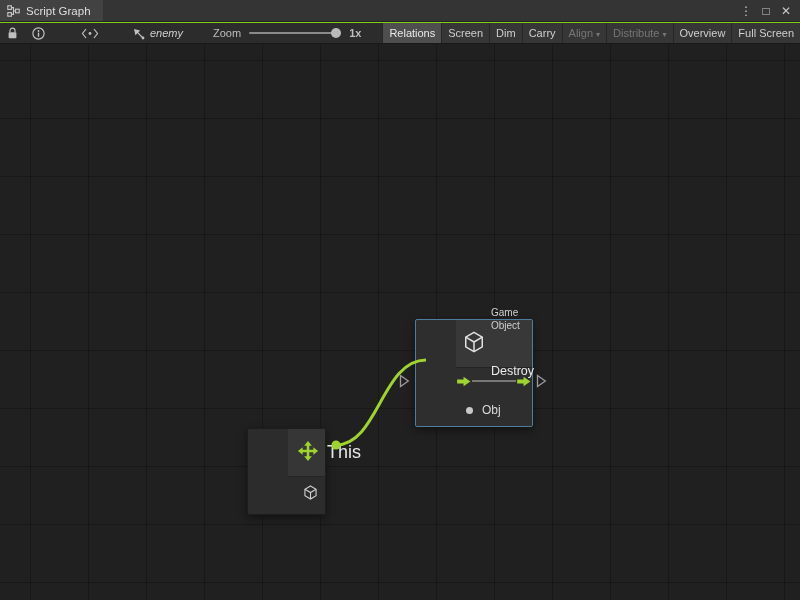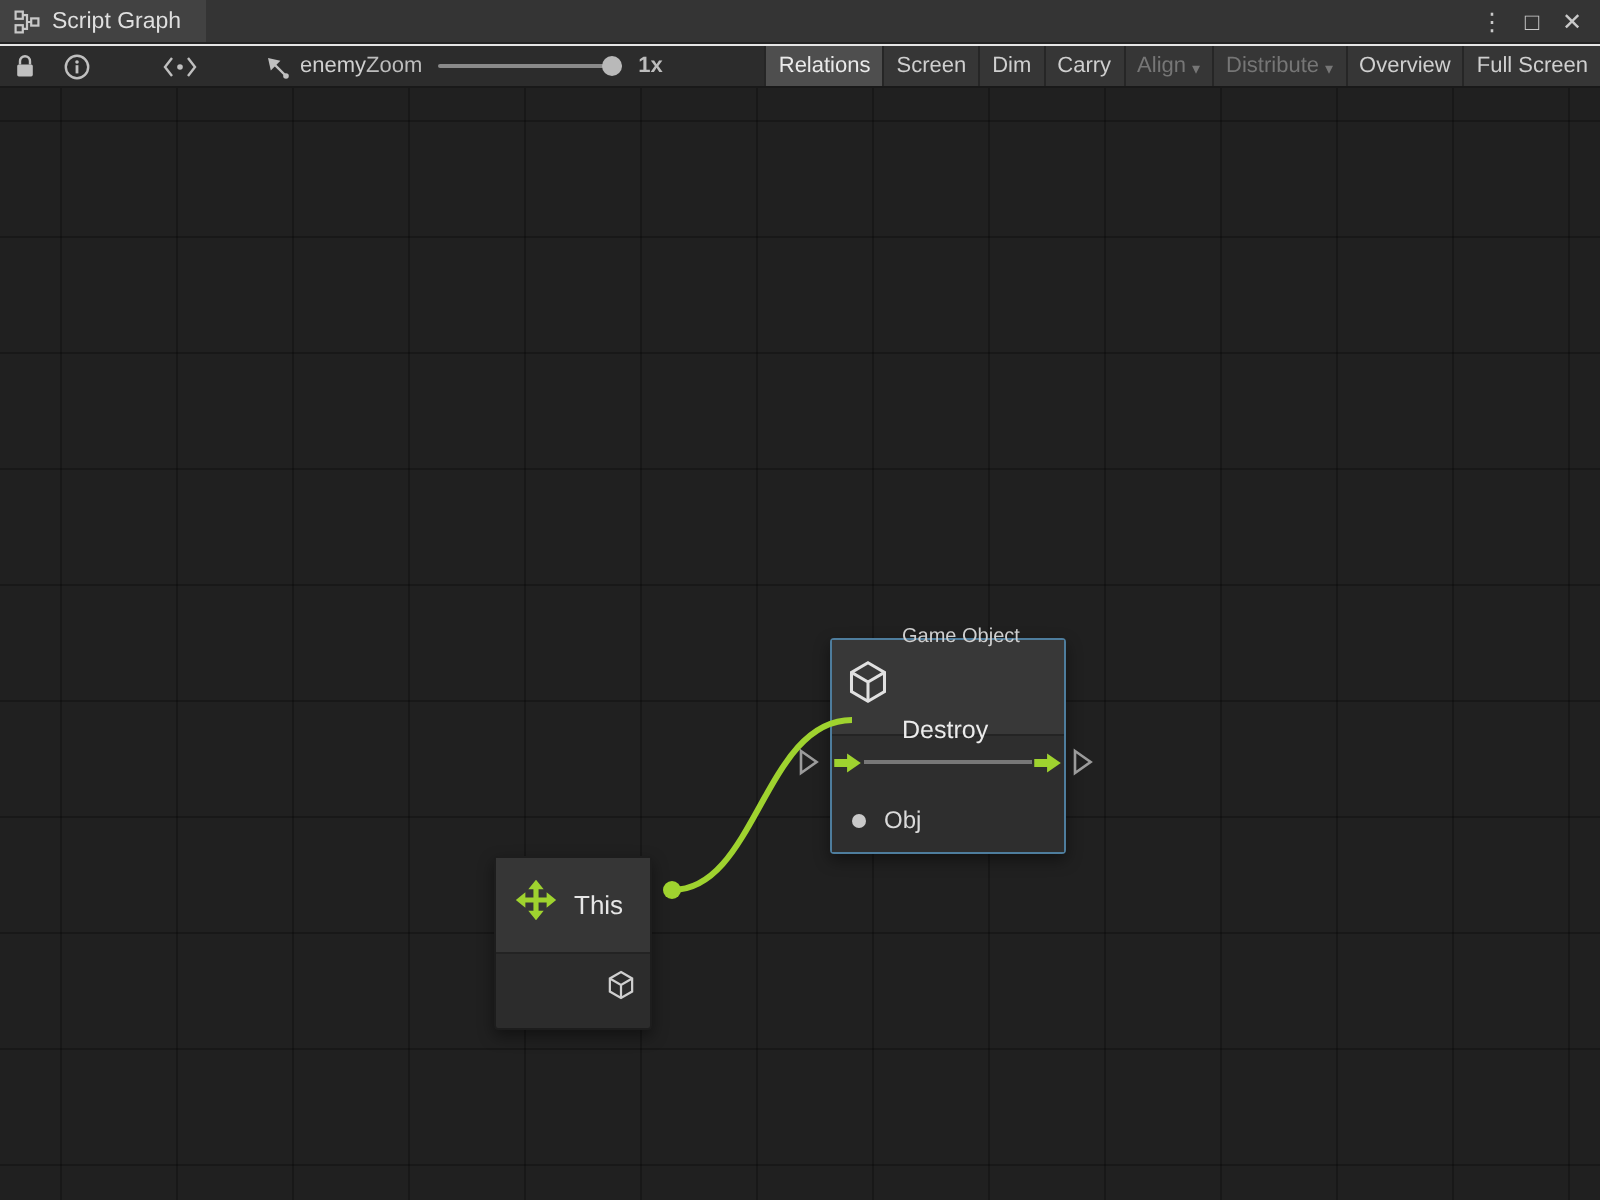--- a/index.html
+++ b/index.html
@@ -1,38 +1,38 @@
 <!DOCTYPE html>
 <html><head>
 <meta charset="utf-8">
 <style>
   * { margin:0; padding:0; box-sizing:border-box; }
   html,body { width:800px; height:600px; background:#202020; overflow:hidden;
               font-family:"Liberation Sans", sans-serif; }
-  #app { position:relative; width:800px; height:600px; background:#e5e5e5; user-select:none; }
+  #app { position:relative; width:800px; height:600px; background:#84cc16; user-select:none; }
 
   
   .titlebar { position:absolute; left:0; top:0; width:800px; height:22px;
               background:#343434; border-bottom:1px solid #232323;
               display:flex; align-items:stretch; }
   .tab { display:flex; align-items:center; gap:6px; padding:0 12px 0 7px;
          background:#424242; color:#dfdfdf; font-size:11.5px; }
   .tab-icon svg { display:block; }
   .win-controls { margin-left:auto; display:flex; align-items:center; gap:4px; padding-right:6px; }
   .win-btn { color:#c9c9c9; font-size:12px; width:16px; text-align:center; line-height:20px; cursor:default; }
 
   
   .toolbar { position:absolute; left:0; top:23px; width:800px; height:21px;
              background:#2c2c2c; border-bottom:1px solid #191919;
              display:flex; align-items:center; font-size:11px; color:#c8c8c8; }
   .tb-icon { display:flex; align-items:center; justify-content:center; height:21px; padding:0 7px; }
   .tb-icon svg { display:block; }
   .tb-gap { width:22px; }
-  .graph-crumb { display:flex; align-items:center; gap:5px; margin-left:26px; color:#cfcfcf; }
-  .zoom-wrap { display:flex; align-items:center; gap:8px; }
+  .graph-crumb { display:flex; align-items:center; gap:5px; margin-left:26px; color:#cfcfcf;font-style:italic; }
+  .zoom-wrap { display:flex; align-items:center; gap:8px; margin-left:30px; }
   .zoom-label { color:#bdbdbd; }
   .slider { position:relative; width:92px; height:12px; }
   .slider .track { position:absolute; left:0; right:0; top:5px; height:2px; background:#8a8a8a; border-radius:1px; }
   .slider .handle { position:absolute; left:82px; top:1px; width:10px; height:10px; border-radius:50%; background:#b9b9b9; }
   .zoom-value { color:#bdbdbd;font-weight:bold; }
 
   .tb-buttons { margin-left:auto; display:flex; align-items:stretch; height:100%; background:#363636; }
   .tb-btn { display:flex; align-items:center; gap:3px; padding:0 6px; color:#cfcfcf;
             border-left:1px solid #262626; white-space:nowrap; cursor:default; }
   .tb-btn.active { background:#4e4e4e; color:#eaeaea; }
@@ -45,21 +45,21 @@
             background-image:
               linear-gradient(to right, rgba(0,0,0,0.25) 1px, transparent 1px),
               linear-gradient(to bottom, rgba(0,0,0,0.25) 1px, transparent 1px);
             background-size:58px 58px;
             background-position:30px 16px; }
 
   .wires { position:absolute; left:0; top:0; width:800px; height:556px;
            pointer-events:none; z-index:5; }
 
   .node { position:absolute; z-index:3; border-radius:2px;
-          box-shadow:0 3px 8px rgba(0,0,0,0.45); }
+          box-shadow:0 3px 8px rgba(0,0,0,0.45);padding-left:40px; }
 
   
   .node-destroy { left:415px; top:275px; width:118px; border:1px solid #4e7d9d; background:#2e2e2e; }
   .node-header { height:48px; background:#383838; display:flex; align-items:center; gap:7px;
                  padding:0 8px; border-bottom:1px solid #242424; }
   .node-header .titles { display:flex; flex-direction:column; line-height:1.25; }
   .node-cat { font-size:10px; color:#cfcfcf; }
   .node-title { font-size:12.5px; color:#ececec;margin-top:32px; }
   .flow-row { height:26px; display:flex; align-items:center; background:#2e2e2e;
               padding:0 1px; }
@@ -67,21 +67,21 @@
   .flow-arrow { display:flex; align-items:center; }
   .value-row { height:32px; display:flex; align-items:center; gap:9px; padding-left:10px;
                background:#2e2e2e; }
   .port-dot { width:7px; height:7px; border-radius:50%; background:#c9c9c9; }
   .port-label { font-size:12px; color:#dadada; }
 
   
   .node-this { left:247px; top:384px; width:79px; height:87px; border:1px solid #1d1d1d; background:#2c2c2c; }
   .this-main { height:48px; background:#363636; display:flex; align-items:center; gap:8px;
                padding:0 9px; border-bottom:1px solid #232323; }
-  .this-title { font-size:13px; color:#e6e6e6; }
+  .this-title { font-size:18px; color:#e6e6e6; }
   .this-out { position:relative; height:37px; }
   .this-out .cube-port { position:absolute; right:8px; top:8px; }
 
   .flow-tri { position:absolute; z-index:4; }
   .flow-tri svg { display:block; }
 </style>
 </head>
 <body>
 
 <div id="app">

